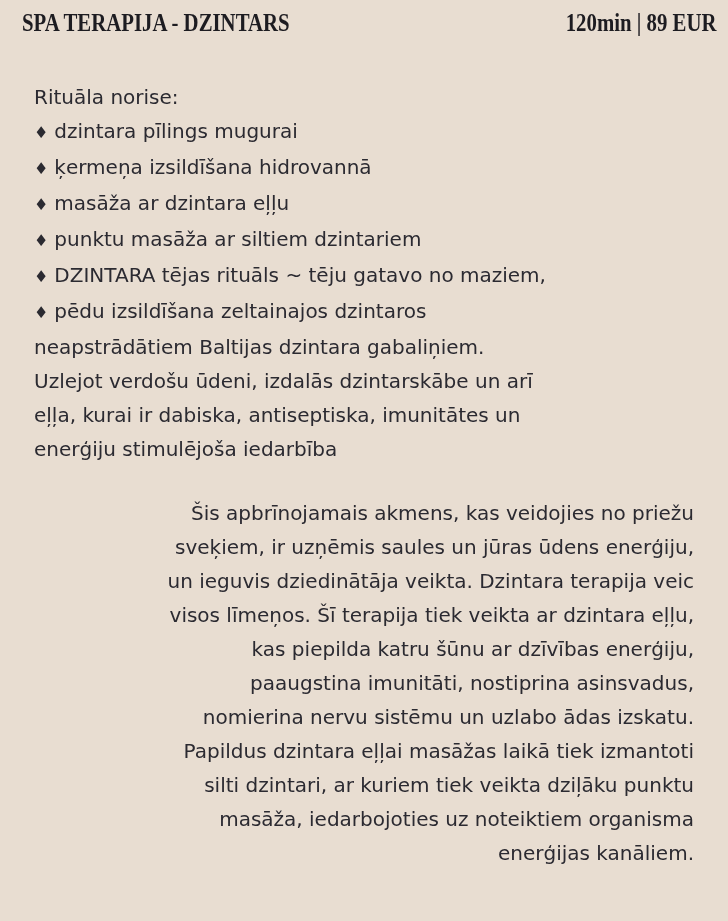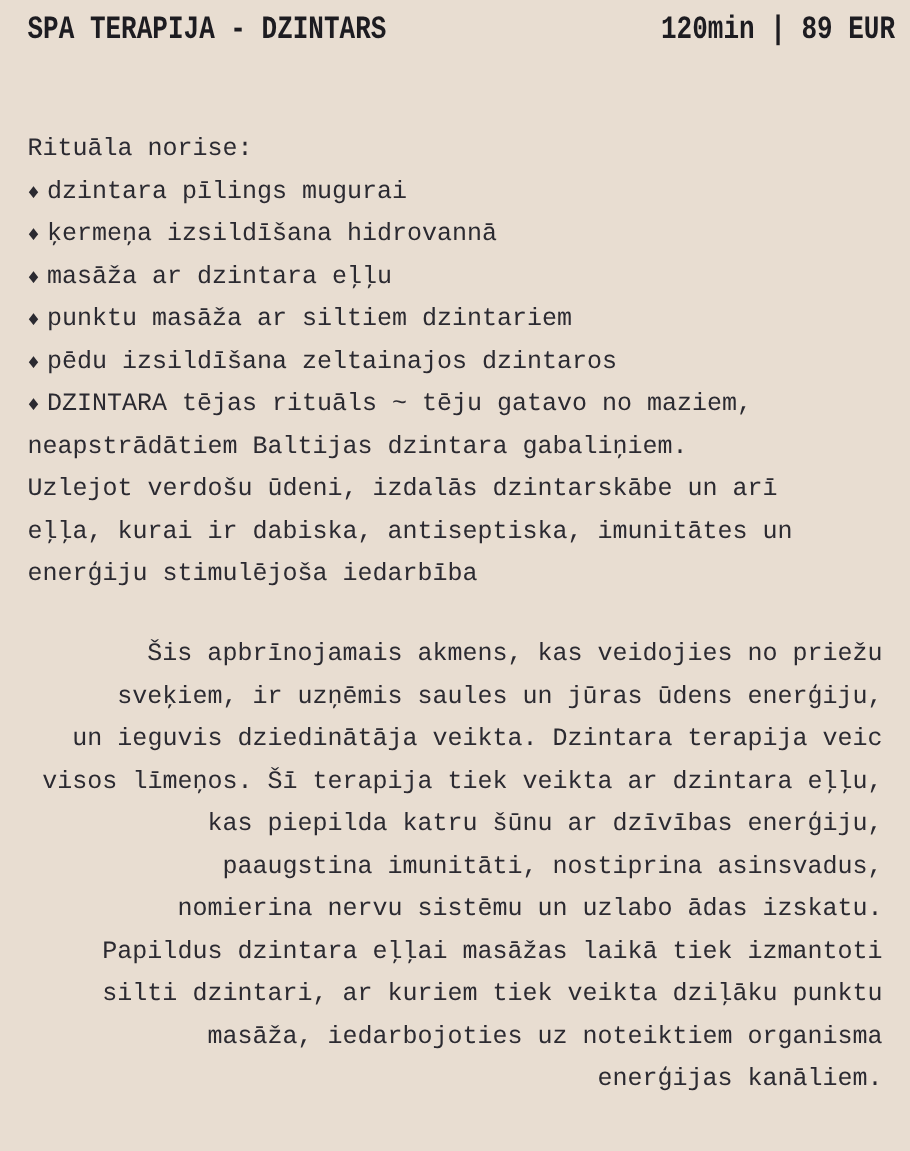--- a/index.html
+++ b/index.html
@@ -17,42 +17,41 @@
   body {
     background: var(--background);
     font-family: "DejaVu Sans", sans-serif;
     color: var(--text);
   }
   .service-header {
     display: flex;
     justify-content: space-between;
     align-items: flex-end;
     padding: 8px 12px 0 22px;
-    font-family: Liberation Mono, monospace;
+    font-family: Liberation Serif, serif;
     font-weight: bold;
     font-size: 26px;
     line-height: 30px;
     color: var(--heading-text);
     white-space: nowrap;
   }
   .condensed-left {
     display: inline-block;
     transform: scaleX(0.80);
     transform-origin: left center;
   }
   .condensed-right {
     display: inline-block;
     transform: scaleX(0.80);
     transform-origin: right center;
   }
   .body-text {
-    margin-top: 65px;
-    padding: 0 22px;
+    margin-top: 42px;
+    padding: 0 34px;
     font-size: 20px;
-    font-family: Liberation Mono, monospace;
   }
   .text-line {
     line-height: 34px;
     white-space: nowrap;
   }
   .bullet {
     font-size: 16px;
     margin-right: 6px;
   }
   .description-section {
@@ -69,22 +68,22 @@
 </div>
 
 <div class="body-text">
   <div class="ritual-section">
     <div class="text-line">Rituāla norise:</div>
     <div>
         <div class="text-line"><span class="bullet">♦</span><span>dzintara pīlings mugurai</span></div>
         <div class="text-line"><span class="bullet">♦</span><span>ķermeņa izsildīšana hidrovannā</span></div>
         <div class="text-line"><span class="bullet">♦</span><span>masāža ar dzintara eļļu</span></div>
         <div class="text-line"><span class="bullet">♦</span><span>punktu masāža ar siltiem dzintariem</span></div>
+        <div class="text-line"><span class="bullet">♦</span><span>DZINTARA tējas rituāls ~ tēju gatavo no maziem,</span></div>
         <div class="text-line"><span class="bullet">♦</span><span>pēdu izsildīšana zeltainajos dzintaros</span></div>
-        <div class="text-line"><span class="bullet">♦</span><span>DZINTARA tējas rituāls ~ tēju gatavo no maziem,</span></div>
         <div class="text-line"><span>neapstrādātiem Baltijas dzintara gabaliņiem.</span></div>
         <div class="text-line"><span>Uzlejot verdošu ūdeni, izdalās dzintarskābe un arī</span></div>
         <div class="text-line"><span>eļļa, kurai ir dabiska, antiseptiska, imunitātes un</span></div>
         <div class="text-line"><span>enerģiju stimulējoša iedarbība</span></div>
       </div>
   </div>
 
   <div class="description-section">
       <div class="text-line">Šis apbrīnojamais akmens, kas veidojies no priežu</div>
       <div class="text-line">sveķiem, ir uzņēmis saules un jūras ūdens enerģiju,</div>

